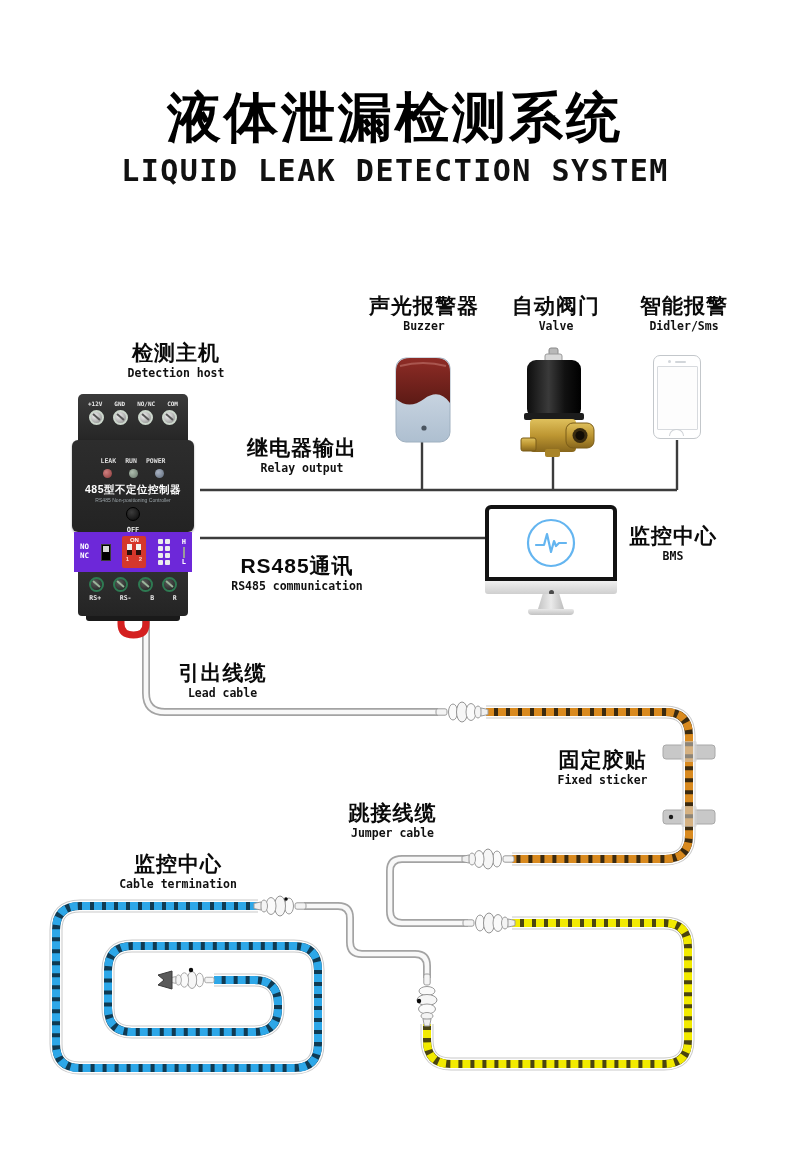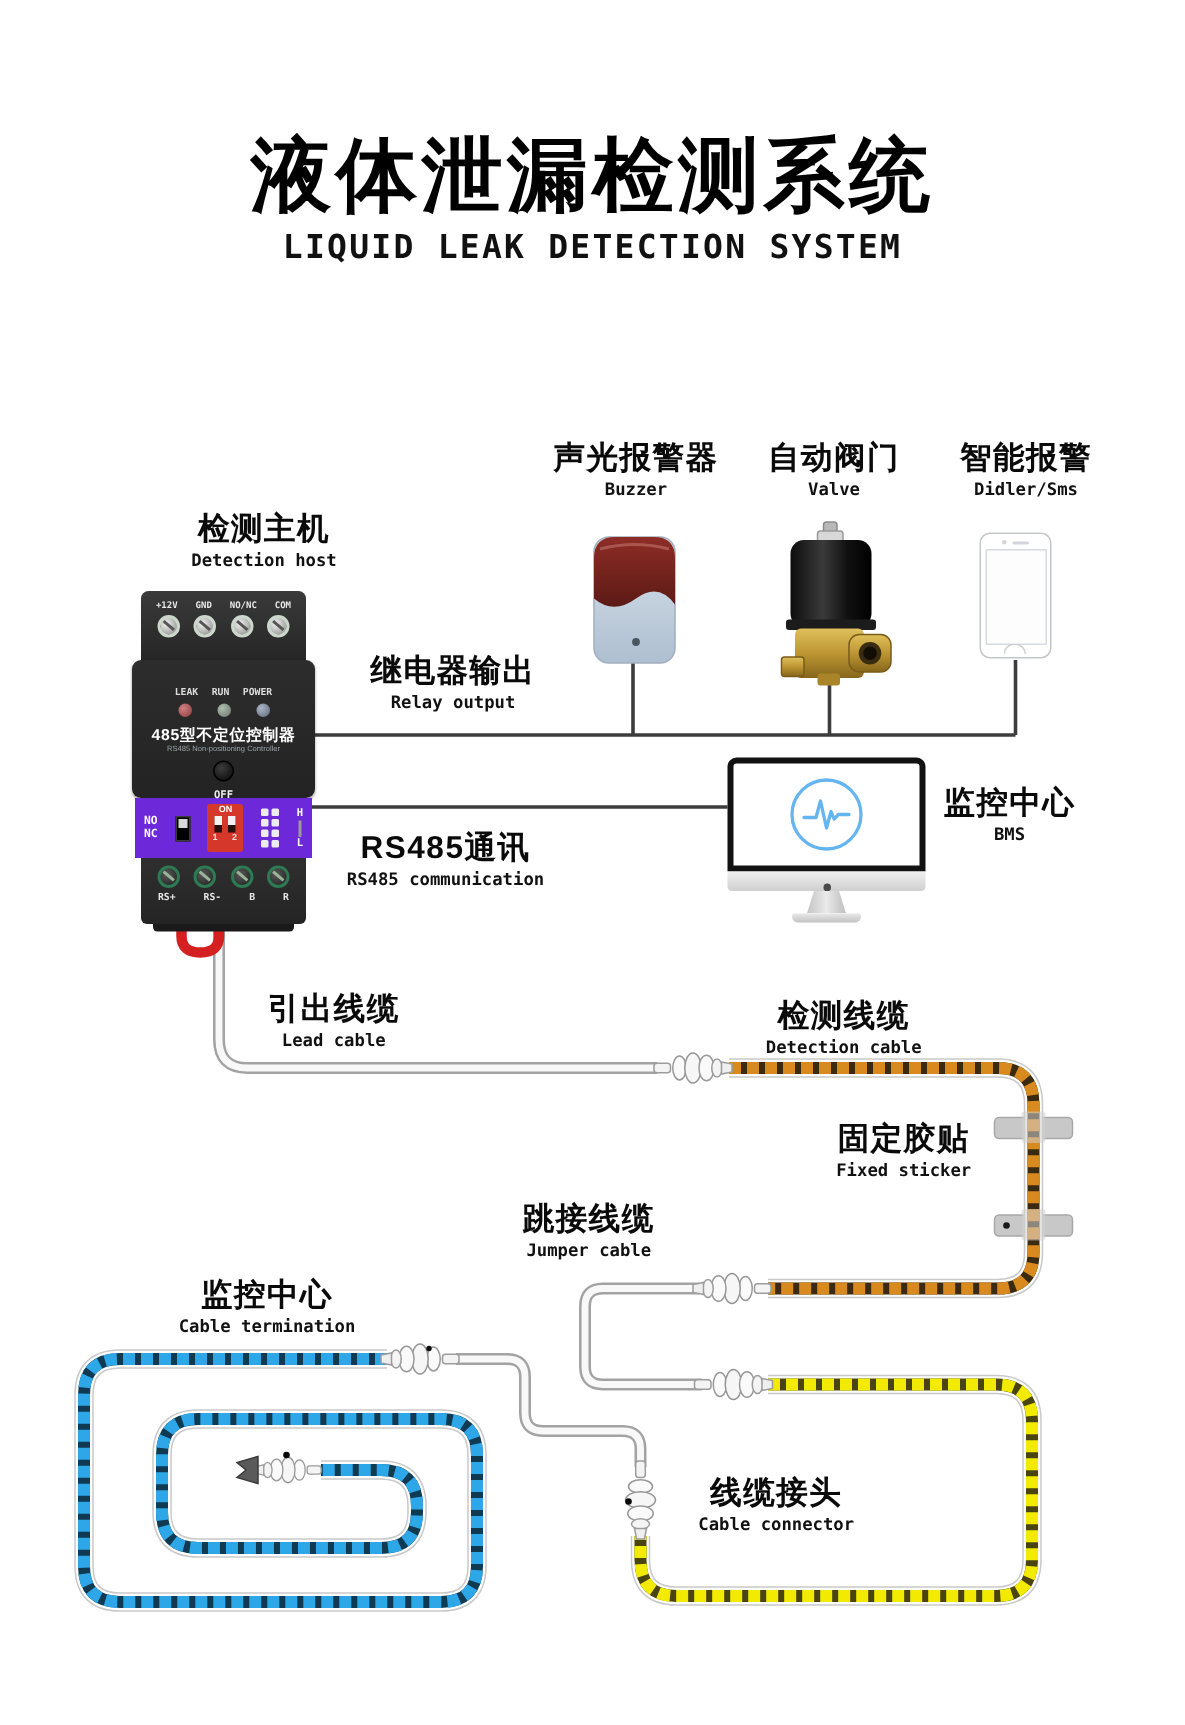--- a/index.html
+++ b/index.html
@@ -1,31 +1,31 @@
 <!DOCTYPE html>
 <html><head>
 <meta charset="utf-8">
 <style>
   html,body{margin:0;padding:0;background:#fff;}
   .page{position:relative;width:790px;height:1150px;background:#fff;overflow:hidden;
         font-family:"Liberation Sans",sans-serif;}
   
   .title-block{position:absolute;left:0;top:88px;width:790px;text-align:center;}
   .title-cn{font-size:54px;font-weight:bold;color:#000;letter-spacing:3px;line-height:1.1;}
-  .title-en{font-size:22px;font-weight:bold;color:#111;letter-spacing:1.5px;margin-top:6px;
+  .title-en{font-size:30px;font-weight:bold;color:#111;letter-spacing:1.5px;margin-top:6px;
             font-family:"DejaVu Sans Mono",monospace;}
   
   .lbl{position:absolute;text-align:center;z-index:30;}
   .lbl .cn{font-size:21px;font-weight:bold;color:#0a0a0a;letter-spacing:1px;line-height:1.15;}
   .lbl .en{font-size:11.5px;font-weight:bold;color:#111;margin-top:1px;
            font-family:"DejaVu Sans Mono",monospace;}
   
   .wires{position:absolute;left:0;top:0;z-index:5;}
   
-  .controller{position:absolute;left:88px;top:394px;width:122px;z-index:10;}
+  .controller{position:absolute;left:72px;top:394px;width:122px;z-index:10;}
   .dev-top{margin:0 6px;height:46px;background:linear-gradient(#3a3a3a,#262626);
            border-radius:5px 5px 0 0;}
   .dev-top .trow{display:flex;justify-content:space-around;padding:6px 4px 0 4px;}
   .dev-top .tlabel{font-size:6px;font-weight:bold;color:#e8e8e8;font-family:"DejaVu Sans Mono",monospace;}
   .screwrow{display:flex;justify-content:space-around;padding:3px 6px 0 6px;}
   .screw{width:15px;height:15px;border-radius:50%;
          background:radial-gradient(circle at 35% 35%,#f2f2f2,#b5b5b5 55%,#858585);
          border:2px solid #cdd8cd;box-sizing:border-box;}
   .screw i{display:block;width:9px;height:2px;background:#555;transform:rotate(40deg);margin:4px auto 0;}
   .dev-main{height:92px;background:linear-gradient(#2d2d2d,#232323);border-radius:6px;
@@ -381,34 +381,26 @@
     <div class="en">RS485 communication</div>
   </div>
   <div class="lbl" style="left:608px;top:524px;width:130px">
     <div class="cn">监控中心</div>
     <div class="en">BMS</div>
   </div>
   <div class="lbl" style="left:150px;top:661px;width:145px">
     <div class="cn">引出线缆</div>
     <div class="en">Lead cable</div>
   </div>
-  <div class="lbl" style="left:490px;top:666px;width:145px">
-    <div class="cn">检测线缆</div>
-    <div class="en">Detection cable</div>
-  </div>
   <div class="lbl" style="left:540px;top:748px;width:125px">
     <div class="cn">固定胶贴</div>
     <div class="en">Fixed sticker</div>
   </div>
   <div class="lbl" style="left:325px;top:801px;width:135px">
     <div class="cn">跳接线缆</div>
     <div class="en">Jumper cable</div>
   </div>
   <div class="lbl" style="left:108px;top:852px;width:140px">
     <div class="cn">监控中心</div>
     <div class="en">Cable termination</div>
   </div>
-  <div class="lbl" style="left:450px;top:984px;width:135px">
-    <div class="cn">线缆接头</div>
-    <div class="en">Cable connector</div>
-  </div>
 
 </div>
 
 </body></html>

